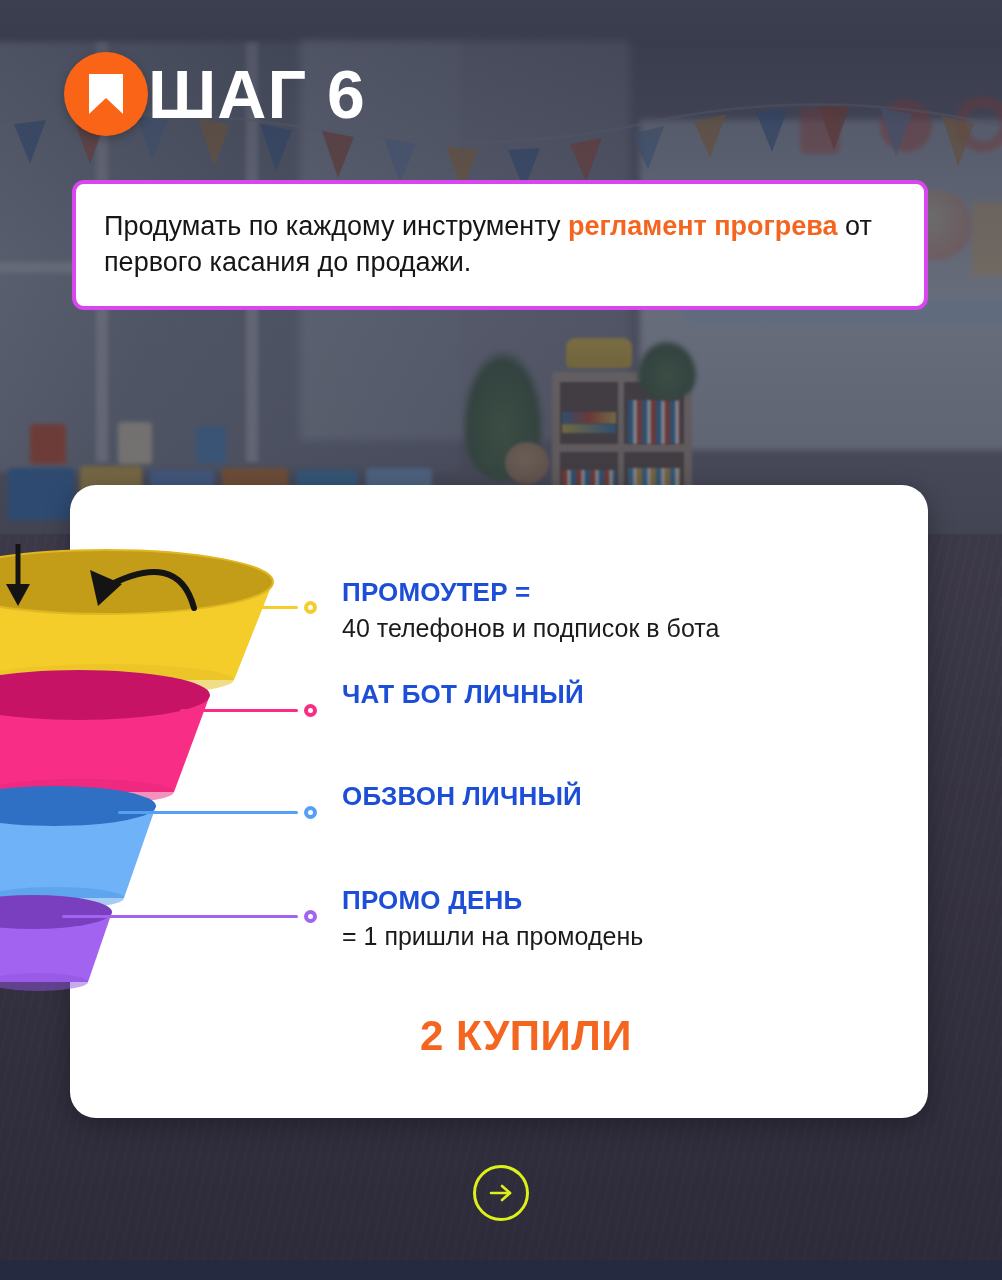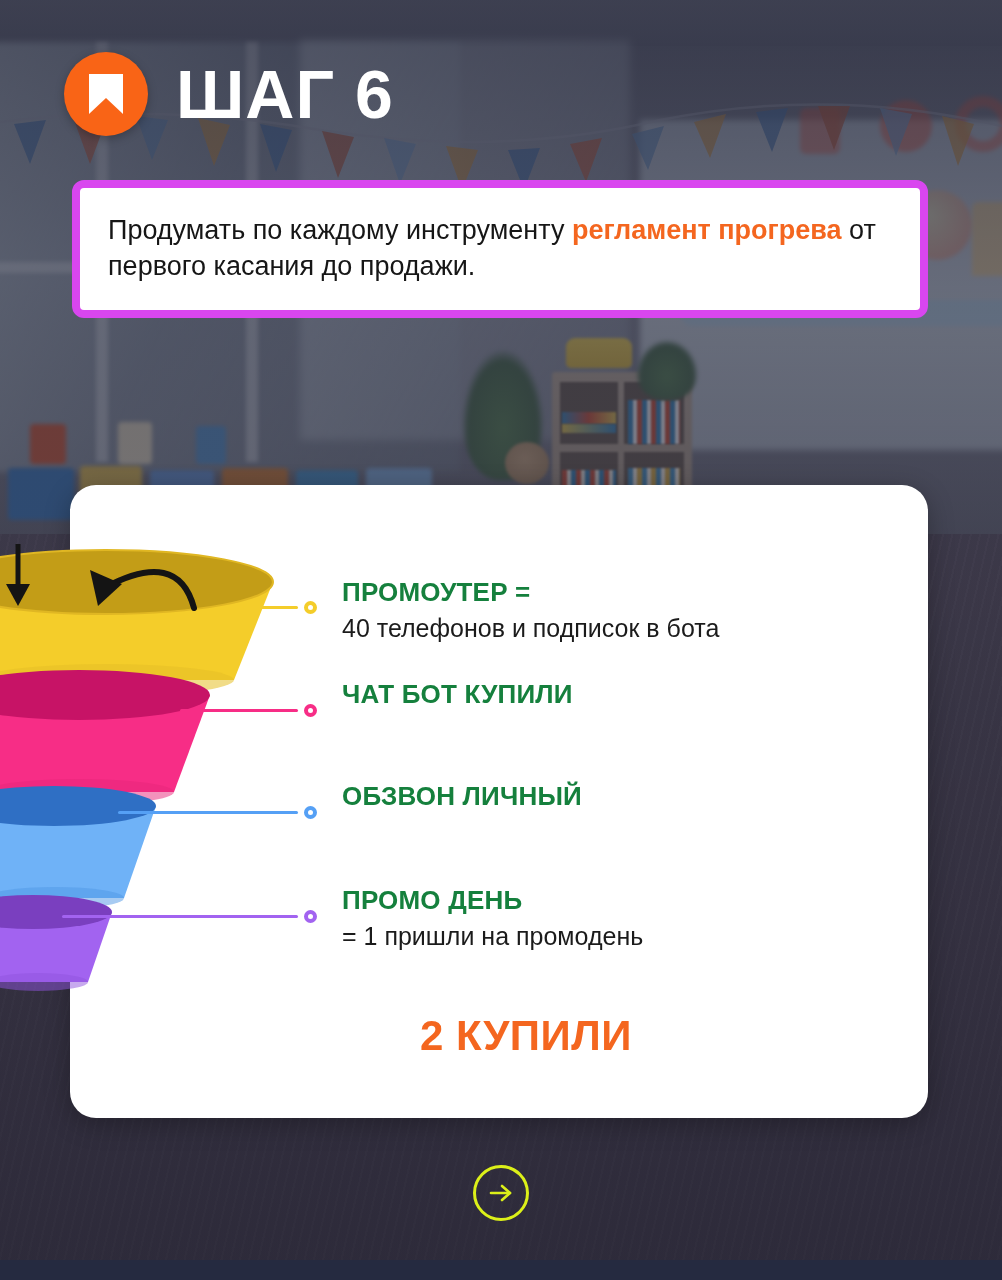--- a/index.html
+++ b/index.html
@@ -134,21 +134,21 @@
 
   
   .bottom-band {
     position:absolute; left:0; bottom:0; width:100%; height:20px;
     background:#252a40;
   }
 
   
   .header {
     position:absolute; left:64px; top:52px;
-    display:flex; align-items:center; gap:28px;
+    display:flex; align-items:center; 
   }
   .badge-circle {
     width:84px; height:84px; border-radius:50%;
     background:#f96416;
     display:flex; align-items:center; justify-content:center;
     box-shadow:0 3px 10px rgba(0,0,0,.25);
   }
   .step-title {
     font-size:68px;
     font-weight:bold;
@@ -156,21 +156,21 @@
     letter-spacing:1px;
     line-height:1;
     font-family:"Liberation Sans", sans-serif;
   }
 
   
   .callout {
     position:absolute; left:72px; top:180px;
     width:856px;
     background:#ffffff;
-    border:8px solid #d946ef;
+    border:4px solid #d946ef;
     border-radius:12px;
     padding:24px 28px 26px 28px;
   }
   .callout-text {
     font-size:27px;
     line-height:1.34;
     color:#161616;
     font-weight:500;
   }
   .hl { color:#f4661f; font-weight:bold; }
@@ -205,21 +205,21 @@
   }
   .conn-line { height:3px; border-radius:2px; }
   .conn-dot {
     width:13px; height:13px; border-radius:50%;
     background:#fff;
     margin-left:6px;
     flex:0 0 auto;
   }
   .stage-text { position:absolute; }
   .stage-title {
-    font-size:26px; font-weight:bold; color:#15803d;
+    font-size:26px; font-weight:bold; color:#1d4ed8;
     letter-spacing:.2px; line-height:1.2;
   }
   .stage-sub {
     font-size:25px; color:#1b1b1b; line-height:1.3; margin-top:4px;
     font-weight:400;
   }
   .result {
     position:absolute;
     left:350px; top:527px;
     font-size:42px; font-weight:bold;
@@ -388,21 +388,21 @@
       <div class="stage-text" style="left:272px; top:22px;">
         <div class="stage-title">ПРОМОУТЕР =</div>
         <div class="stage-sub">40 телефонов и подписок в бота</div>
       </div>
 
       <div class="connector" style="left:110px; top:149px;">
         <div class="conn-line" style="width:118px; background:#f72d86;"></div>
         <div class="conn-dot" style="border:4px solid #f72d86;"></div>
       </div>
       <div class="stage-text" style="left:272px; top:124px;">
-        <div class="stage-title">ЧАТ БОТ КУПИЛИ</div>
+        <div class="stage-title">ЧАТ БОТ ЛИЧНЫЙ</div>
       </div>
 
       <div class="connector" style="left:48px; top:251px;">
         <div class="conn-line" style="width:180px; background:#55a0f5;"></div>
         <div class="conn-dot" style="border:4px solid #55a0f5;"></div>
       </div>
       <div class="stage-text" style="left:272px; top:226px;">
         <div class="stage-title">ОБЗВОН ЛИЧНЫЙ</div>
       </div>
 

